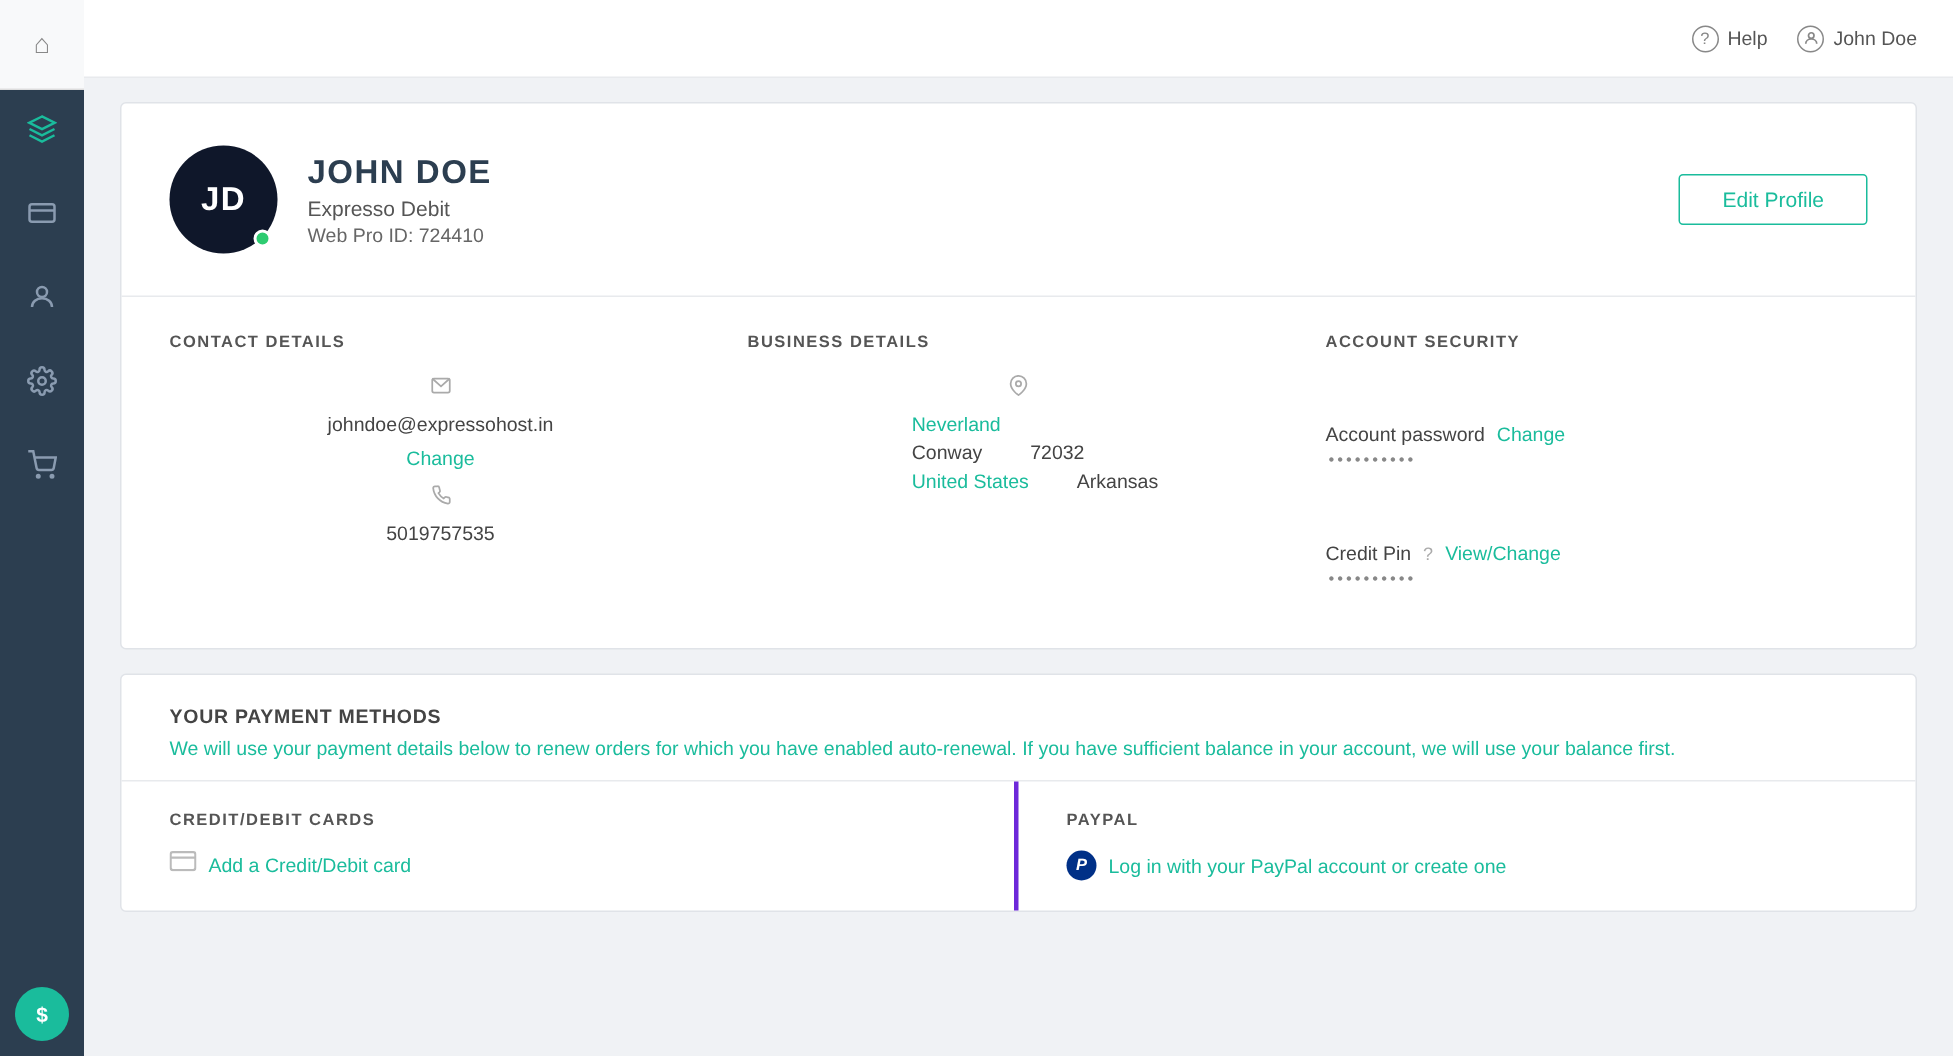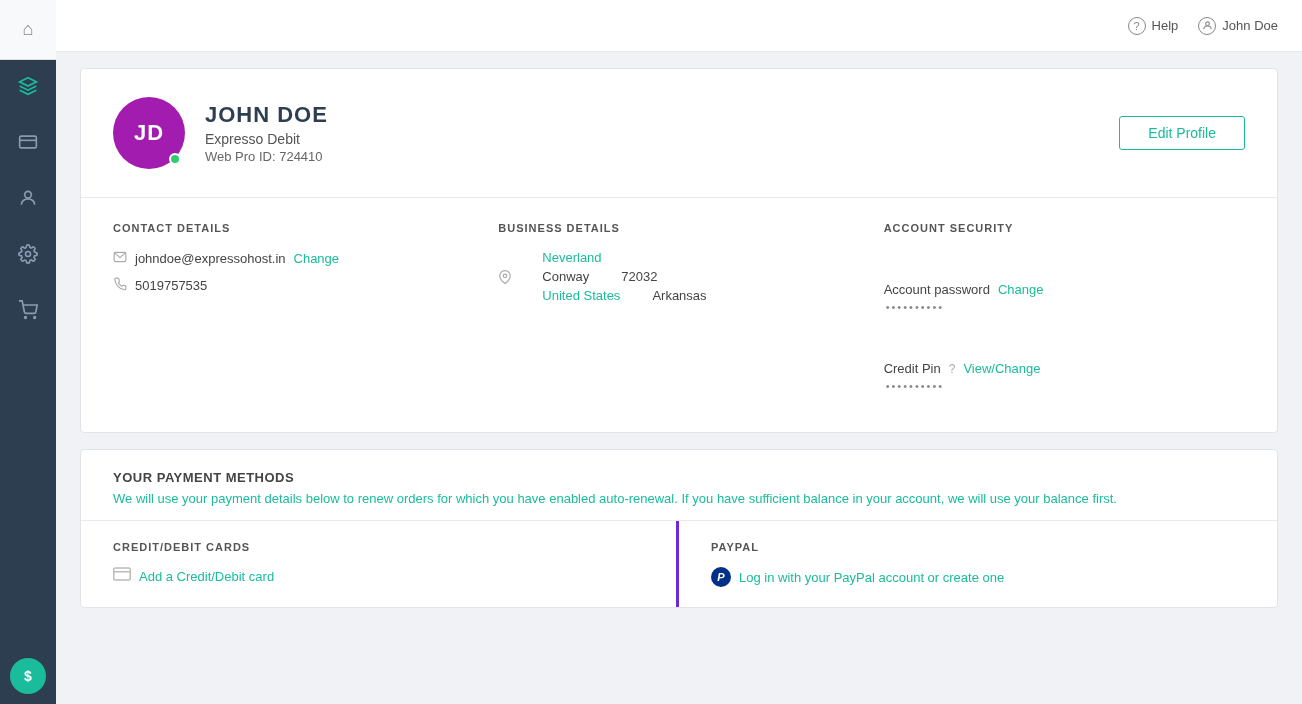--- a/index.html
+++ b/index.html
@@ -128,21 +128,21 @@
       align-items: center;
       gap: 20px;
     }
     .avatar-wrap {
       position: relative;
     }
     .avatar {
       width: 72px;
       height: 72px;
       border-radius: 50%;
-      background: #a21caf;
+      background: #0f172a;
       display: flex;
       align-items: center;
       justify-content: center;
       color: #fff;
       font-size: 22px;
       font-weight: bold;
       letter-spacing: 1px;
     }
     .avatar-status {
       position: absolute;
@@ -197,20 +197,21 @@
       text-transform: uppercase;
       margin-bottom: 16px;
     }
     .detail-row {
       display: flex;
       align-items: center;
       gap: 8px;
       margin-bottom: 10px;
       font-size: 13px;
       color: #444;
+      flex-direction: column;
     }
     .detail-row .icon-sm {
       font-size: 13px;
       color: #888;
     }
     .detail-row a, .detail-link {
       color: #1abc9c;
       text-decoration: none;
       font-size: 13px;
       cursor: pointer;

